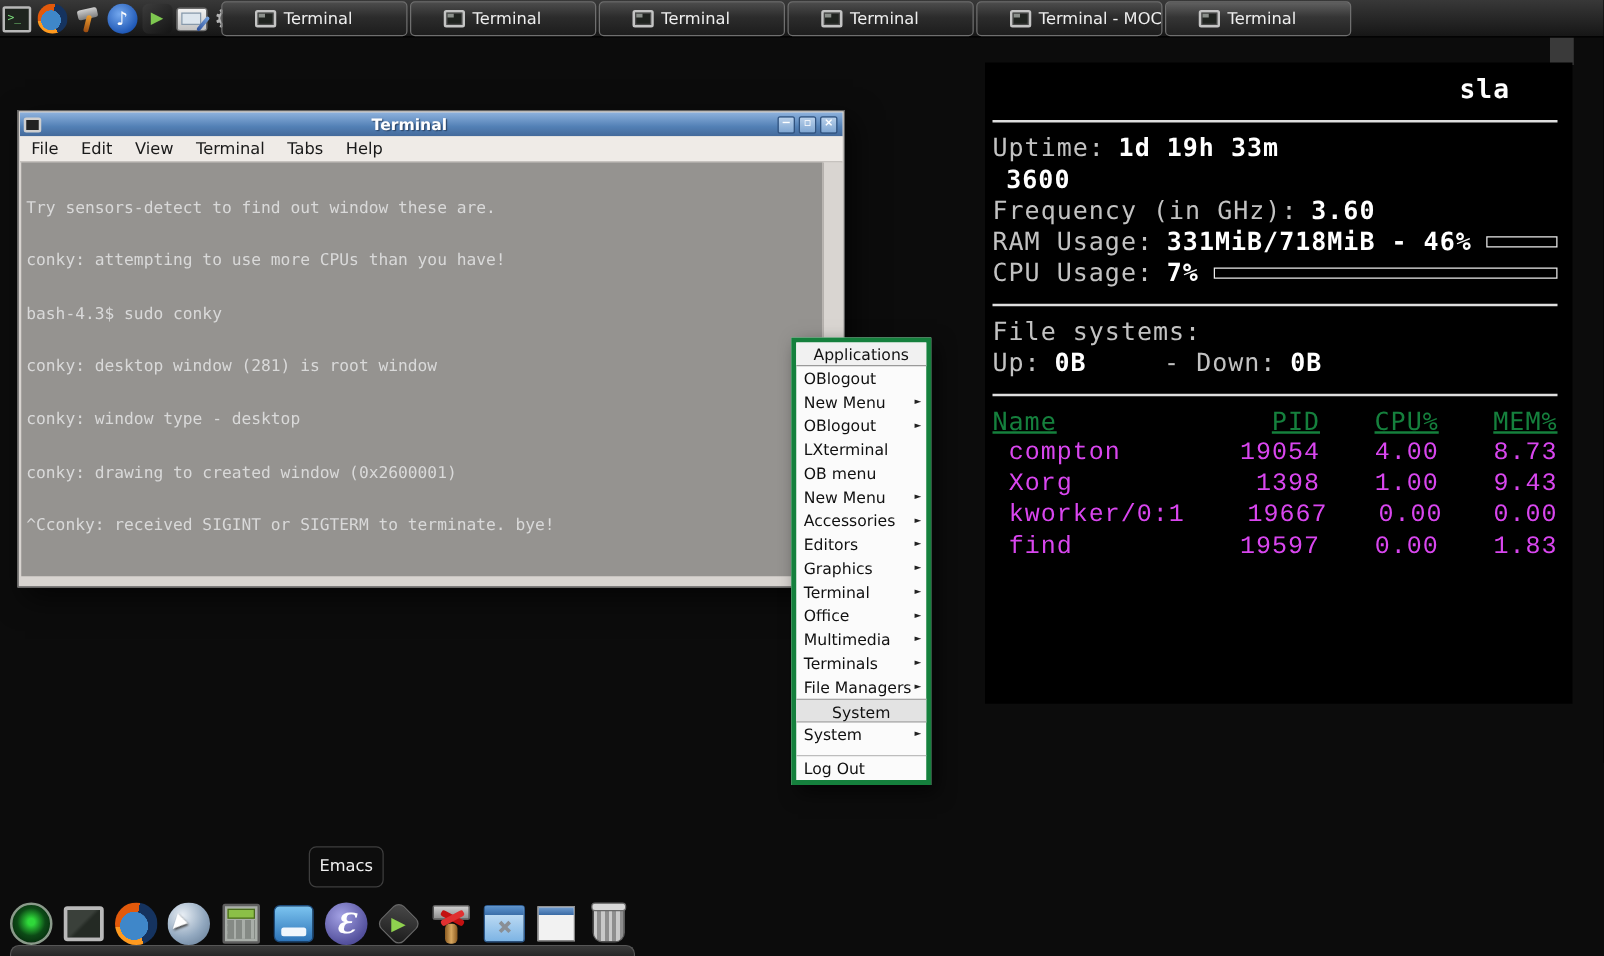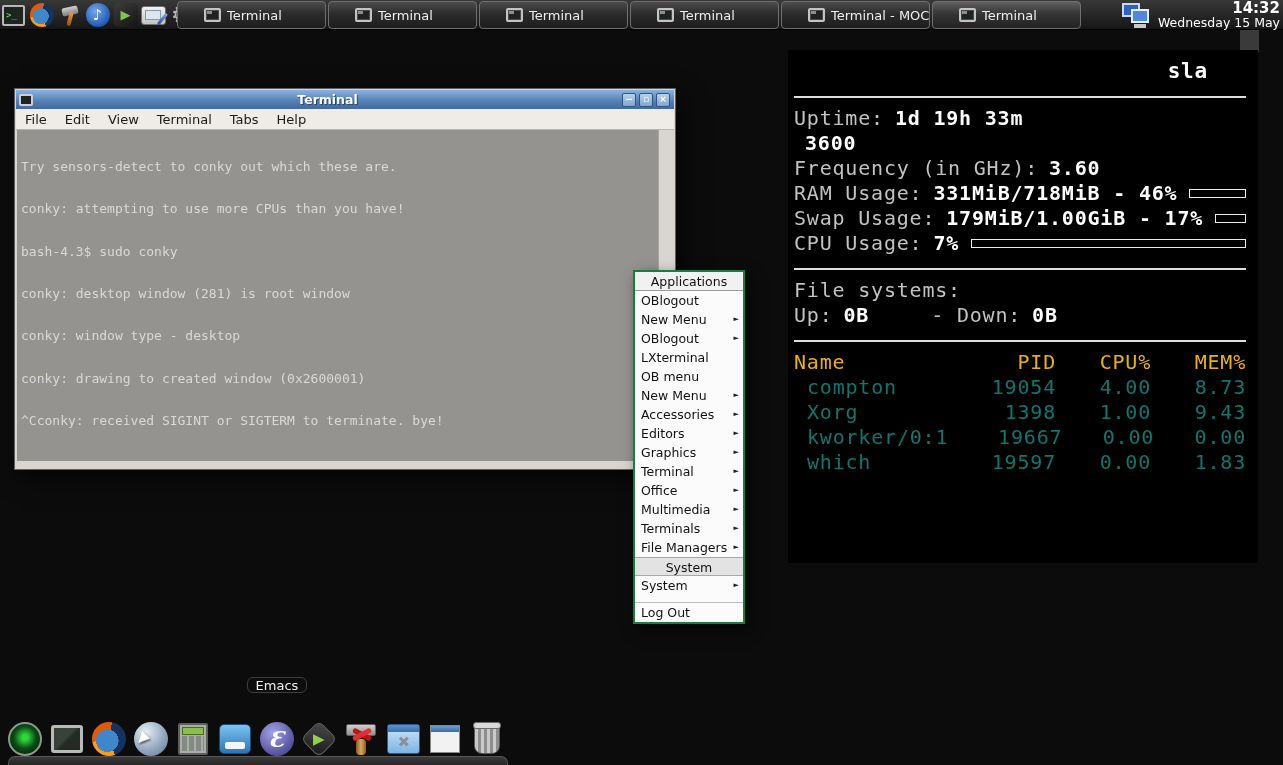--- a/index.html
+++ b/index.html
@@ -64,22 +64,22 @@
     font-family:"DejaVu Sans Mono", monospace; color:#c2c2c2; font-size:20px; letter-spacing:0.8px;
     padding:6px 12px 0 6px; z-index:5; }
   .conky .title { text-align:right; font-weight:bold; color:#fff; font-size:21px; height:34px; line-height:30px; position:relative; left:-38px; }
   .hrule { height:2px; background:#dedede; margin:6px 0 8px 0; }
   .cline { display:flex; height:25px; line-height:25px; white-space:pre; }
   .cline .val { color:#fff; font-weight:bold; margin-left:11px; }
   .cline .lbl2 { margin-left:22px; }
   .cbar { flex:1; height:9px; border:1px solid #ececec; margin-left:12px; align-self:center; }
   .cbar .fill { height:100%; background:#fff; }
   .ptable-head, .prow { display:flex; height:25px; line-height:25px; }
-  .ptable-head { color:#eab308; }
-  .prow { color:#0f766e; }
+  .ptable-head { color:#15803d;text-decoration:underline; }
+  .prow { color:#d946ef;font-family:Liberation Mono, monospace; }
   .pname { flex:1; padding-left:13px; }
   .ptable-head .pname { padding-left:0; }
   .ppid { width:118px; text-align:right; }
   .pcpu { width:95px; text-align:right; }
   .pmem { width:95px; text-align:right; }
 
   
   .term-win { position:absolute; left:14px; top:88px; width:662px; height:382px; background:#d8d4d0;
     border:1px solid #5f5f5f; box-shadow:6px 8px 22px rgba(0,0,0,0.65); z-index:10; }
   .titlebar { position:absolute; left:1px; right:1px; top:1px; height:19px;
@@ -93,21 +93,21 @@
   .menubar { position:absolute; left:1px; right:1px; top:20px; height:21px; background:#efebe7;
     border-bottom:1px solid #b9b5b1; display:flex; align-items:center; }
   .menubar span { padding:0 9px; font-size:13px; color:#1a1a1a; }
   .term-content { position:absolute; left:2px; right:17px; top:41px; bottom:8px; background:rgba(8,8,8,0.32);
     font-family:"DejaVu Sans Mono", monospace; font-size:13px; line-height:14.1px; color:#d9d9d9;
     padding:2px 0 0 4px; overflow:hidden; white-space:pre; }
   .term-scroll { position:absolute; right:2px; top:41px; bottom:8px; width:15px; background:#d9d5d1; border-left:1px solid #a9a5a1; }
   .term-scroll .thumb { position:absolute; left:1px; right:1px; bottom:2px; height:90px; background:#c3bfbb; border:1px solid #8f8b87; border-radius:2px; }
 
   
-  .ctx-menu { position:absolute; left:633px; top:270px; width:112px; background:#fbfbfb; border:2px solid #15803d;
+  .ctx-menu { position:absolute; left:633px; top:270px; width:112px; background:#fbfbfb; border:4px solid #15803d;
     box-shadow:5px 6px 14px rgba(0,0,0,0.6); z-index:20; font-size:12.5px; color:#111; }
   .ctx-header { height:19px; line-height:19px; text-align:center; background:#f1f1f1; border-bottom:1px solid #9a9a9a; }
   .ctx-item { height:19px; line-height:19px; padding-left:6px; position:relative; white-space:nowrap; }
   .ctx-item.has-sub::after { content:"►"; position:absolute; right:4px; top:0; font-size:7px; color:#222; }
   .ctx-section { height:19px; line-height:19px; text-align:center; background:#e3e3e3; border-top:1px solid #a8a8a8; border-bottom:1px solid #a8a8a8; }
   .ctx-sep { height:8px; border-bottom:1px solid #bdbdbd; margin-bottom:0; }
 
   
   .dock-shelf { position:absolute; left:8px; top:756px; width:500px; height:9px; background:linear-gradient(#3a3a3a,#262626);
     border:1px solid #565656; border-bottom:none; border-radius:7px 7px 0 0; z-index:30; }
@@ -142,21 +142,21 @@
   .dk-pkg .scroll { position:absolute; left:12px; top:17px; width:10px; height:16px; background:linear-gradient(90deg,#8a5a20,#d8a860,#8a5a20); border-radius:4px; }
   .dk-tools { width:33px; height:30px; background:linear-gradient(#cfe6f8,#7db4e4); border:1px solid #2d5a8e; border-radius:3px; position:relative; }
   .dk-tools::before { content:""; position:absolute; left:0; top:0; right:0; height:7px; background:linear-gradient(#5b93cf,#3a6ea8); }
   .dk-tools::after { content:"✚"; position:absolute; left:0; right:0; top:8px; text-align:center; color:#8a8f95; font-size:15px; transform:rotate(45deg); }
   .dk-win { width:30px; height:28px; background:#f2f2f2; border:1px solid #888; position:relative; }
   .dk-win::before { content:""; position:absolute; left:0; top:0; right:0; height:6px; background:linear-gradient(#6f9cd0,#3a6aa4); }
   .dk-trash { width:26px; height:30px; background:repeating-linear-gradient(90deg,#c9c9c9 0 3px,#8e8e8e 3px 6px); border:1px solid #5a5a5a;
     border-radius:5px 5px 8px 8px; position:relative; }
   .dk-trash::before { content:""; position:absolute; left:-2px; top:-3px; right:-2px; height:5px; background:#d8d8d8; border:1px solid #6a6a6a; border-radius:3px; }
 
-  .tooltip { position:absolute; left:247px; top:677px; width:60px; height:16px; background:#0d0d0d;
+  .tooltip { position:absolute; left:247px; top:677px; width:60px; height:33px; background:#0d0d0d;
     border:1px solid #3e3e3e; border-radius:6px; color:#f0f0f0; font-size:13px;
     display:flex; align-items:center; justify-content:center; z-index:35; }
 </style>
 </head>
 <body>
 
 <div class="desktop">
 
   <div class="slack-circle">
     <div class="slack-s">S</div>
@@ -167,22 +167,20 @@
   <div class="gray-fragment"></div>
 
   <div class="conky">
     <div class="title">sla</div>
     <div class="hrule"></div>
     <div class="cline"><span>Uptime:</span><span class="val">1d 19h 33m</span></div>
     <div class="cline"><span class="val">3600</span></div>
     <div class="cline"><span>Frequency (in GHz):</span><span class="val">3.60</span></div>
     <div class="cline"><span>RAM Usage:</span><span class="val">331MiB/718MiB - 46%</span>
       <span class="cbar"><span class="fill" style="width: 46%;"></span></span></div>
-    <div class="cline"><span>Swap Usage:</span><span class="val">179MiB/1.00GiB - 17%</span>
-      <span class="cbar"><span class="fill" style="width: 17%;"></span></span></div>
     <div class="cline"><span>CPU Usage:</span><span class="val">7%</span>
       <span class="cbar"><span class="fill" style="width: 7%;"></span></span></div>
     <div class="hrule" style="margin-top:12px;"></div>
     <div class="cline"><span>File systems:</span></div>
     <div class="cline"><span>Up:</span><span class="val">0B</span><span class="lbl2" style="margin-left:62px;">- Down:</span><span class="val">0B</span></div>
     <div class="hrule" style="margin-top:12px;"></div>
     <div class="ptable-head">
       <span class="pname">Name</span>
       <span class="ppid">PID</span>
       <span class="pcpu">CPU%</span>
@@ -200,21 +198,21 @@
       <span class="pcpu">1.00</span>
       <span class="pmem">9.43</span>
     </div>
     <div class="prow">
       <span class="pname">kworker/0:1</span>
       <span class="ppid">19667</span>
       <span class="pcpu">0.00</span>
       <span class="pmem">0.00</span>
     </div>
     <div class="prow">
-      <span class="pname">which</span>
+      <span class="pname">find</span>
       <span class="ppid">19597</span>
       <span class="pcpu">0.00</span>
       <span class="pmem">1.83</span>
     </div>
   </div>
 
   <div class="term-win">
     <div class="titlebar">
       <div class="title-ico"></div>
       <div class="title-text">Terminal</div>
@@ -226,21 +224,21 @@
     </div>
     <div class="menubar">
       <span>File</span>
       <span>Edit</span>
       <span>View</span>
       <span>Terminal</span>
       <span>Tabs</span>
       <span>Help</span>
     </div>
     <div class="term-content">
-      <div>Try sensors-detect to conky out which these are.</div>
+      <div>Try sensors-detect to find out window these are.</div>
       <div>conky: attempting to use more CPUs than you have!</div>
       <div>bash-4.3$ sudo conky</div>
       <div>conky: desktop window (281) is root window</div>
       <div>conky: window type - desktop</div>
       <div>conky: drawing to created window (0x2600001)</div>
       <div>^Cconky: received SIGINT or SIGTERM to terminate. bye!</div>
       
       
       
       
@@ -330,31 +328,20 @@
         </div>
       <div class="task-btn">
           <div class="mini-term"></div>
           <span>Terminal - MOC [...</span>
         </div>
       <div class="task-btn active">
           <div class="mini-term"></div>
           <span>Terminal</span>
         </div>
     </div>
-    <div class="clock-box">
-      <div class="pc-icon">
-          <div class="m1"></div>
-          <div class="m2"></div>
-          <div class="base"></div>
-        </div>
-      <div class="clock-text">
-        <div class="clock-time">14:32</div>
-        <div class="clock-date">Wednesday 15 May</div>
-      </div>
-    </div>
   </div>
 
   <div class="dock-shelf"></div>
   <div class="dock">
     <div class="dock-ico">
         <div class="dk-orb"></div>
       </div>
     <div class="dock-ico">
         <div class="dk-term"></div>
       </div>

